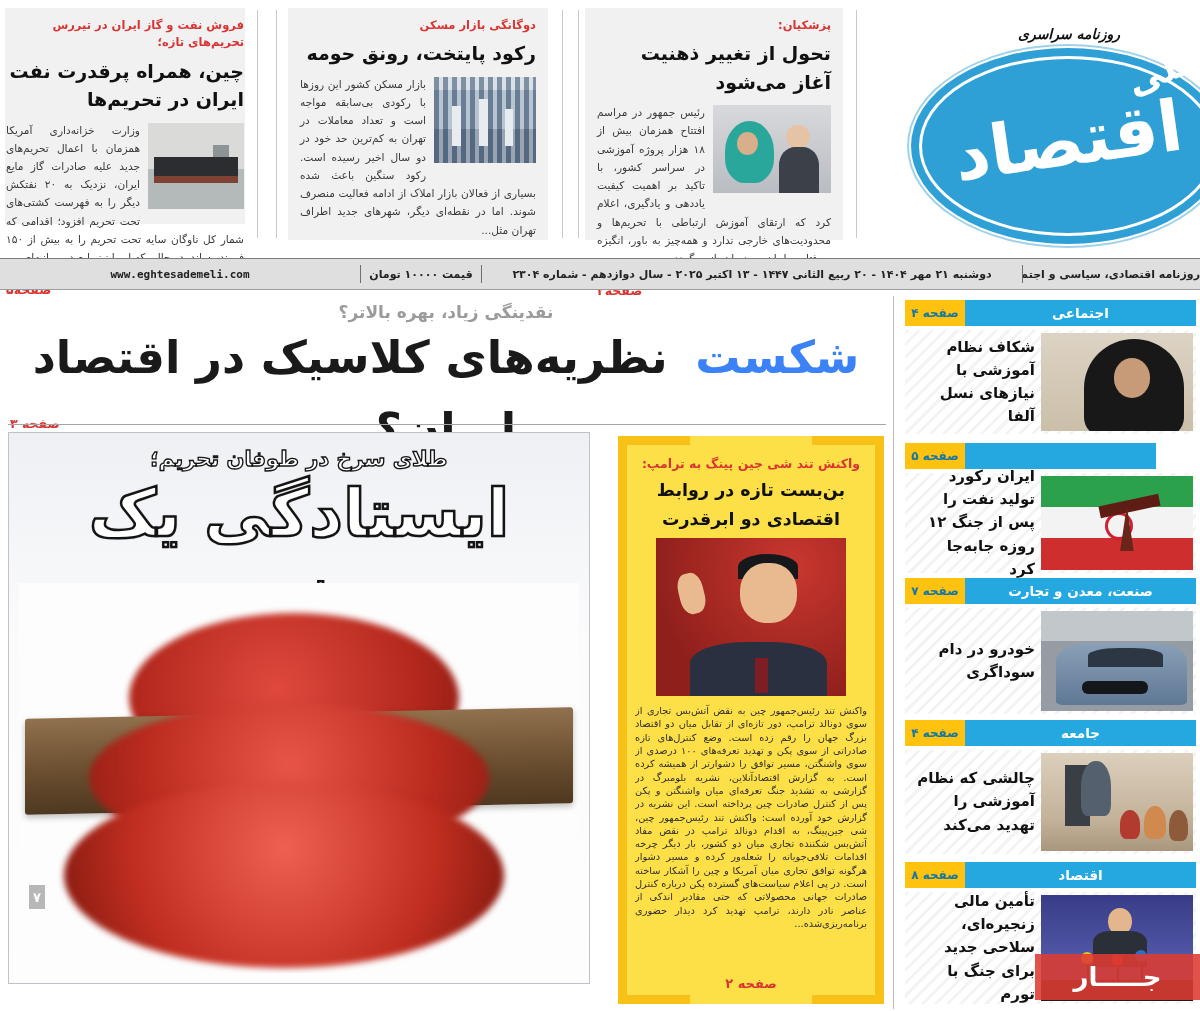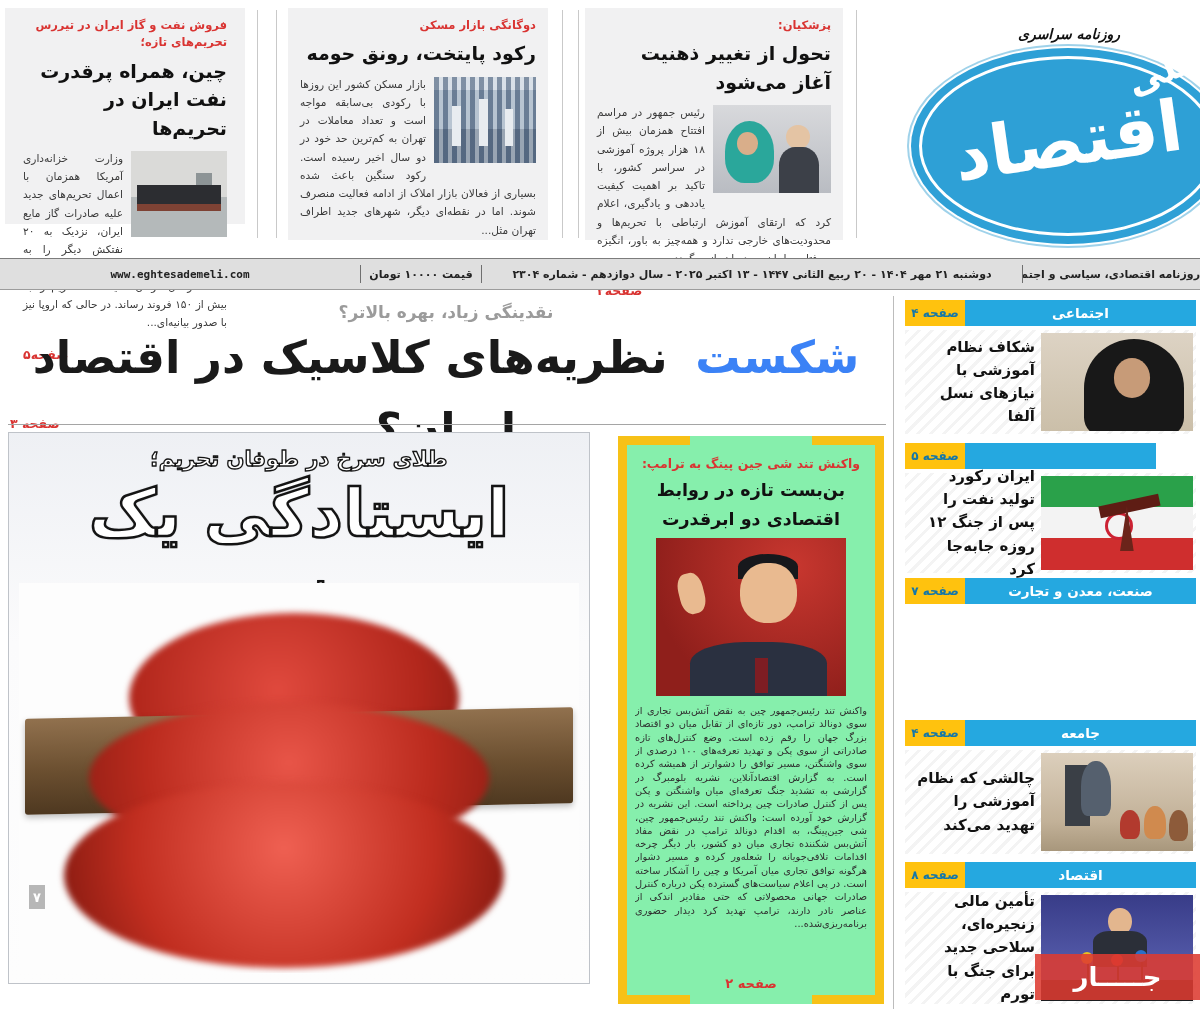--- a/index.html
+++ b/index.html
@@ -107,21 +107,21 @@
   .mic-stick{position:absolute;width:2px;background:#222;}
   .press-heads{position:absolute;left:0;right:0;bottom:0;height:20%;background:#1c1d20;}
   .watermark{position:absolute;background:rgba(221,59,49,.88);color:#fff;font-weight:bold;font-size:26px;
              display:flex;align-items:center;justify-content:center;letter-spacing:3px;direction:rtl;}
 </style>
 </head>
 <body>
 
 <div class="page">
 
-  <div class="abs panel" style="left:5px;top:8px;width:240px;height:216px;padding:9px 18px;box-sizing:border-box;">
+  <div class="abs panel" style="left:5px;top:8px;width:240px;height:216px;padding:9px 1px;box-sizing:border-box;">
     <div class="kicker">فروش نفت و گاز ایران در تیررس تحریم‌های تازه؛</div>
     <div class="t-head">چین، همراه پرقدرت نفت ایران در تحریم‌ها</div>
     <div class="body-text">
       <span class="float-img photo ship-art" style="width:96px;height:86px;display:block;">
         <span class="ship-box"></span>
         <span class="ship-hull"></span>
         <span class="ship-red"></span>
       </span>
       <span>وزارت خزانه‌داری آمریکا همزمان با اعمال تحریم‌های جدید علیه صادرات گاز مایع ایران، نزدیک به ۲۰ نفتکش دیگر را به فهرست کشتی‌های تحت تحریم افزود؛ اقدامی که شمار کل ناوگان سایه تحت تحریم را به بیش از ۱۵۰ فروند رساند. در حالی که اروپا نیز با صدور بیانیه‌ای...</span>
     </div>
@@ -199,21 +199,21 @@
            background:radial-gradient(circle at 45% 45%,#e0493d,#b2271c 70%,#8e1d14);"></div>
       <div class="board" style="left:6px;top:130px;width:548px;height:96px;"></div>
       <div class="blob" style="left:70px;top:120px;width:400px;height:150px;
            background:radial-gradient(circle at 50% 40%,#e85548,#bb2b1e 65%,#931f15);"></div>
       <div class="blob" style="left:45px;top:200px;width:440px;height:185px;
            background:radial-gradient(circle at 50% 35%,#ef6052,#c12e20 60%,#8c1c12 90%);"></div>
       <div class="pg7" style="left:10px;top:302px;width:16px;height:24px;">۷</div>
     </div>
   </div>
 
-  <div class="abs" style="left:618px;top:436px;width:266px;height:568px;background:#86efac;">
+  <div class="abs" style="left:618px;top:436px;width:266px;height:568px;background:#fde047;">
     <div class="ybar" style="left:0;top:0;width:9px;height:100%;"></div>
     <div class="ybar" style="right:0;top:0;width:9px;height:100%;"></div>
     <div class="ybar" style="left:0;top:0;width:72px;height:9px;"></div>
     <div class="ybar" style="right:0;top:0;width:72px;height:9px;"></div>
     <div class="ybar" style="left:0;bottom:0;width:72px;height:9px;"></div>
     <div class="ybar" style="right:0;bottom:0;width:72px;height:9px;"></div>
 
     <div class="abs c-kicker" style="left:14px;right:14px;top:20px;">واکنش تند شی جین پینگ به ترامپ:</div>
     <div class="abs c-head" style="left:16px;right:16px;top:40px;">بن‌بست تازه در روابط اقتصادی دو ابرقدرت</div>
     <div class="abs photo xi-art" style="left:38px;top:102px;width:190px;height:158px;">
@@ -247,20 +247,29 @@
     <div class="side-photo photo flag-art">
       <div class="pump-emblem"></div>
       <div class="pump-head"></div>
       <div class="pump-leg"></div>
     </div>
   </div>
 
   <div class="abs side-header" style="left:905px;top:578px;width:291px;">
     <div class="side-badge">صفحه ۷</div>
     <div class="side-cat">صنعت، معدن و تجارت</div>
+  </div>
+  <div class="abs side-content" style="left:905px;top:608px;width:291px;height:106px;box-sizing:border-box;">
+    <div class="side-headline">خودرو در دام سوداگری</div>
+    <div class="side-photo photo car-art">
+      <div class="car-body">
+        <div class="car-glass"></div>
+        <div class="car-grille"></div>
+      </div>
+    </div>
   </div>
 
   <div class="abs side-header" style="left:905px;top:720px;width:291px;">
     <div class="side-badge">صفحه ۴</div>
     <div class="side-cat">جامعه</div>
   </div>
   <div class="abs side-content" style="left:905px;top:750px;width:291px;height:104px;box-sizing:border-box;">
     <div class="side-headline">چالشی که نظام آموزشی را تهدید می‌کند</div>
     <div class="side-photo photo teach-art">
       <div class="chair"></div>

